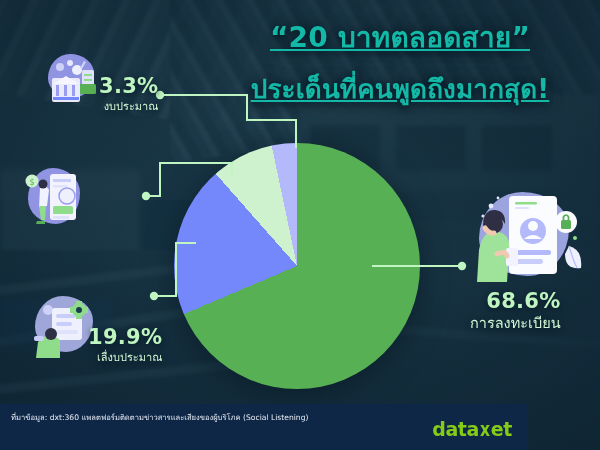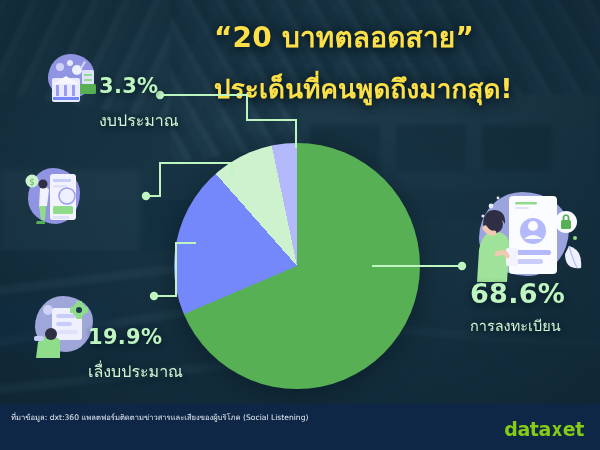--- a/index.html
+++ b/index.html
@@ -35,54 +35,54 @@
      background:linear-gradient(135deg,#8fa7b2,#55727f);filter:blur(3px);opacity:.55;}
   .bg .blue{position:absolute;left:0;top:300px;width:110px;height:45px;
      background:#1d4f86;filter:blur(3px);opacity:.55;}
   .bg .tint{position:absolute;inset:0;
      background:linear-gradient(125deg,rgba(17,46,62,.74) 0%,rgba(20,50,66,.70) 40%,rgba(23,54,70,.76) 100%);}
   .bg .tealwash{position:absolute;inset:0;background:rgba(26,74,84,.34);mix-blend-mode:multiply;}
   .bg .vig{position:absolute;inset:0;
      background:radial-gradient(ellipse at 46% 48%,rgba(10,30,44,0) 30%,rgba(8,26,40,.55) 100%);}
 
   
-  .headline{position:absolute;right:14px;top:22px;width:372px;text-align:left;
-     color:#fde047;line-height:1.16;
-     text-shadow:0 2px 7px rgba(5,20,30,.85),0 0 16px rgba(5,20,30,.6);}
+  .headline{position:absolute;right:14px;top:22px;width:372px;text-align:center;
+     color:#14b8a6;line-height:1.16;
+     text-shadow:0 2px 7px rgba(5,20,30,.85),0 0 16px rgba(5,20,30,.6);text-decoration:underline;}
   .headline .l1{font-size:28px;font-weight:bold;letter-spacing:.2px;}
   .headline .l2{font-size:26px;font-weight:bold;letter-spacing:.2px;margin-top:20px;}
 
   
   .pie-wrap{position:absolute;left:174px;top:143px;width:246px;height:246px;}
   .pie{width:246px;height:246px;border-radius:50%;
      filter:drop-shadow(0 5px 14px rgba(4,18,28,.55));}
 
   
   .conn{position:absolute;left:0;top:0;width:600px;height:450px;pointer-events:none;}
 
   
   .lab{position:absolute;color:#bff5c0;
-     text-shadow:0 2px 6px rgba(5,20,30,.85);}
+     text-shadow:0 2px 6px rgba(5,20,30,.85);text-align:right;}
   .lab .pct{font-size:21px;font-weight:bold;line-height:1;letter-spacing:.3px;}
-  .lab .nm{font-size:16px;margin-top:15px;line-height:1.1;color:#d3f7d4;}
-  .lab.big .pct{font-size:27px;}
-  .lab.big .nm{font-size:14.5px;margin-top:12px;}
+  .lab .nm{font-size:11px;margin-top:4px;line-height:1.1;color:#d3f7d4;}
+  .lab.big .pct{font-size:21px;margin-top:11px;}
+  .lab.big .nm{font-size:14.5px;margin-top:4px;}
 
   #label-budget{left:99px;top:76px;}
   #label-cost{left:86px;top:177px;}
   #label-policy{left:88px;top:327px;}
   #label-register{left:470px;top:280px;}
 
   
   .ill{position:absolute;}
   .blob{position:absolute;border-radius:48% 52% 46% 54%/55% 44% 56% 45%;
      background:#9a9cf0;opacity:.92;}
 
   
-  .footer{position:absolute;left:0;top:404px;width:600px;height:46px;background:#0f2747;}
+  .footer{position:absolute;left:0;top:404px;width:528px;height:46px;background:#0f2747;}
   .footer .src{position:absolute;left:11px;top:8px;color:#e8eef6;font-size:7.6px;line-height:1.58;}
   .logo{position:absolute;right:16px;top:14px;color:#84cc16;font-size:19px;
      font-weight:bold;letter-spacing:-.4px;}
   .logo .x{display:inline-block;transform:scaleX(.82);}
 </style>
 </head>
 <body>
 
 <div class="stage">
 

